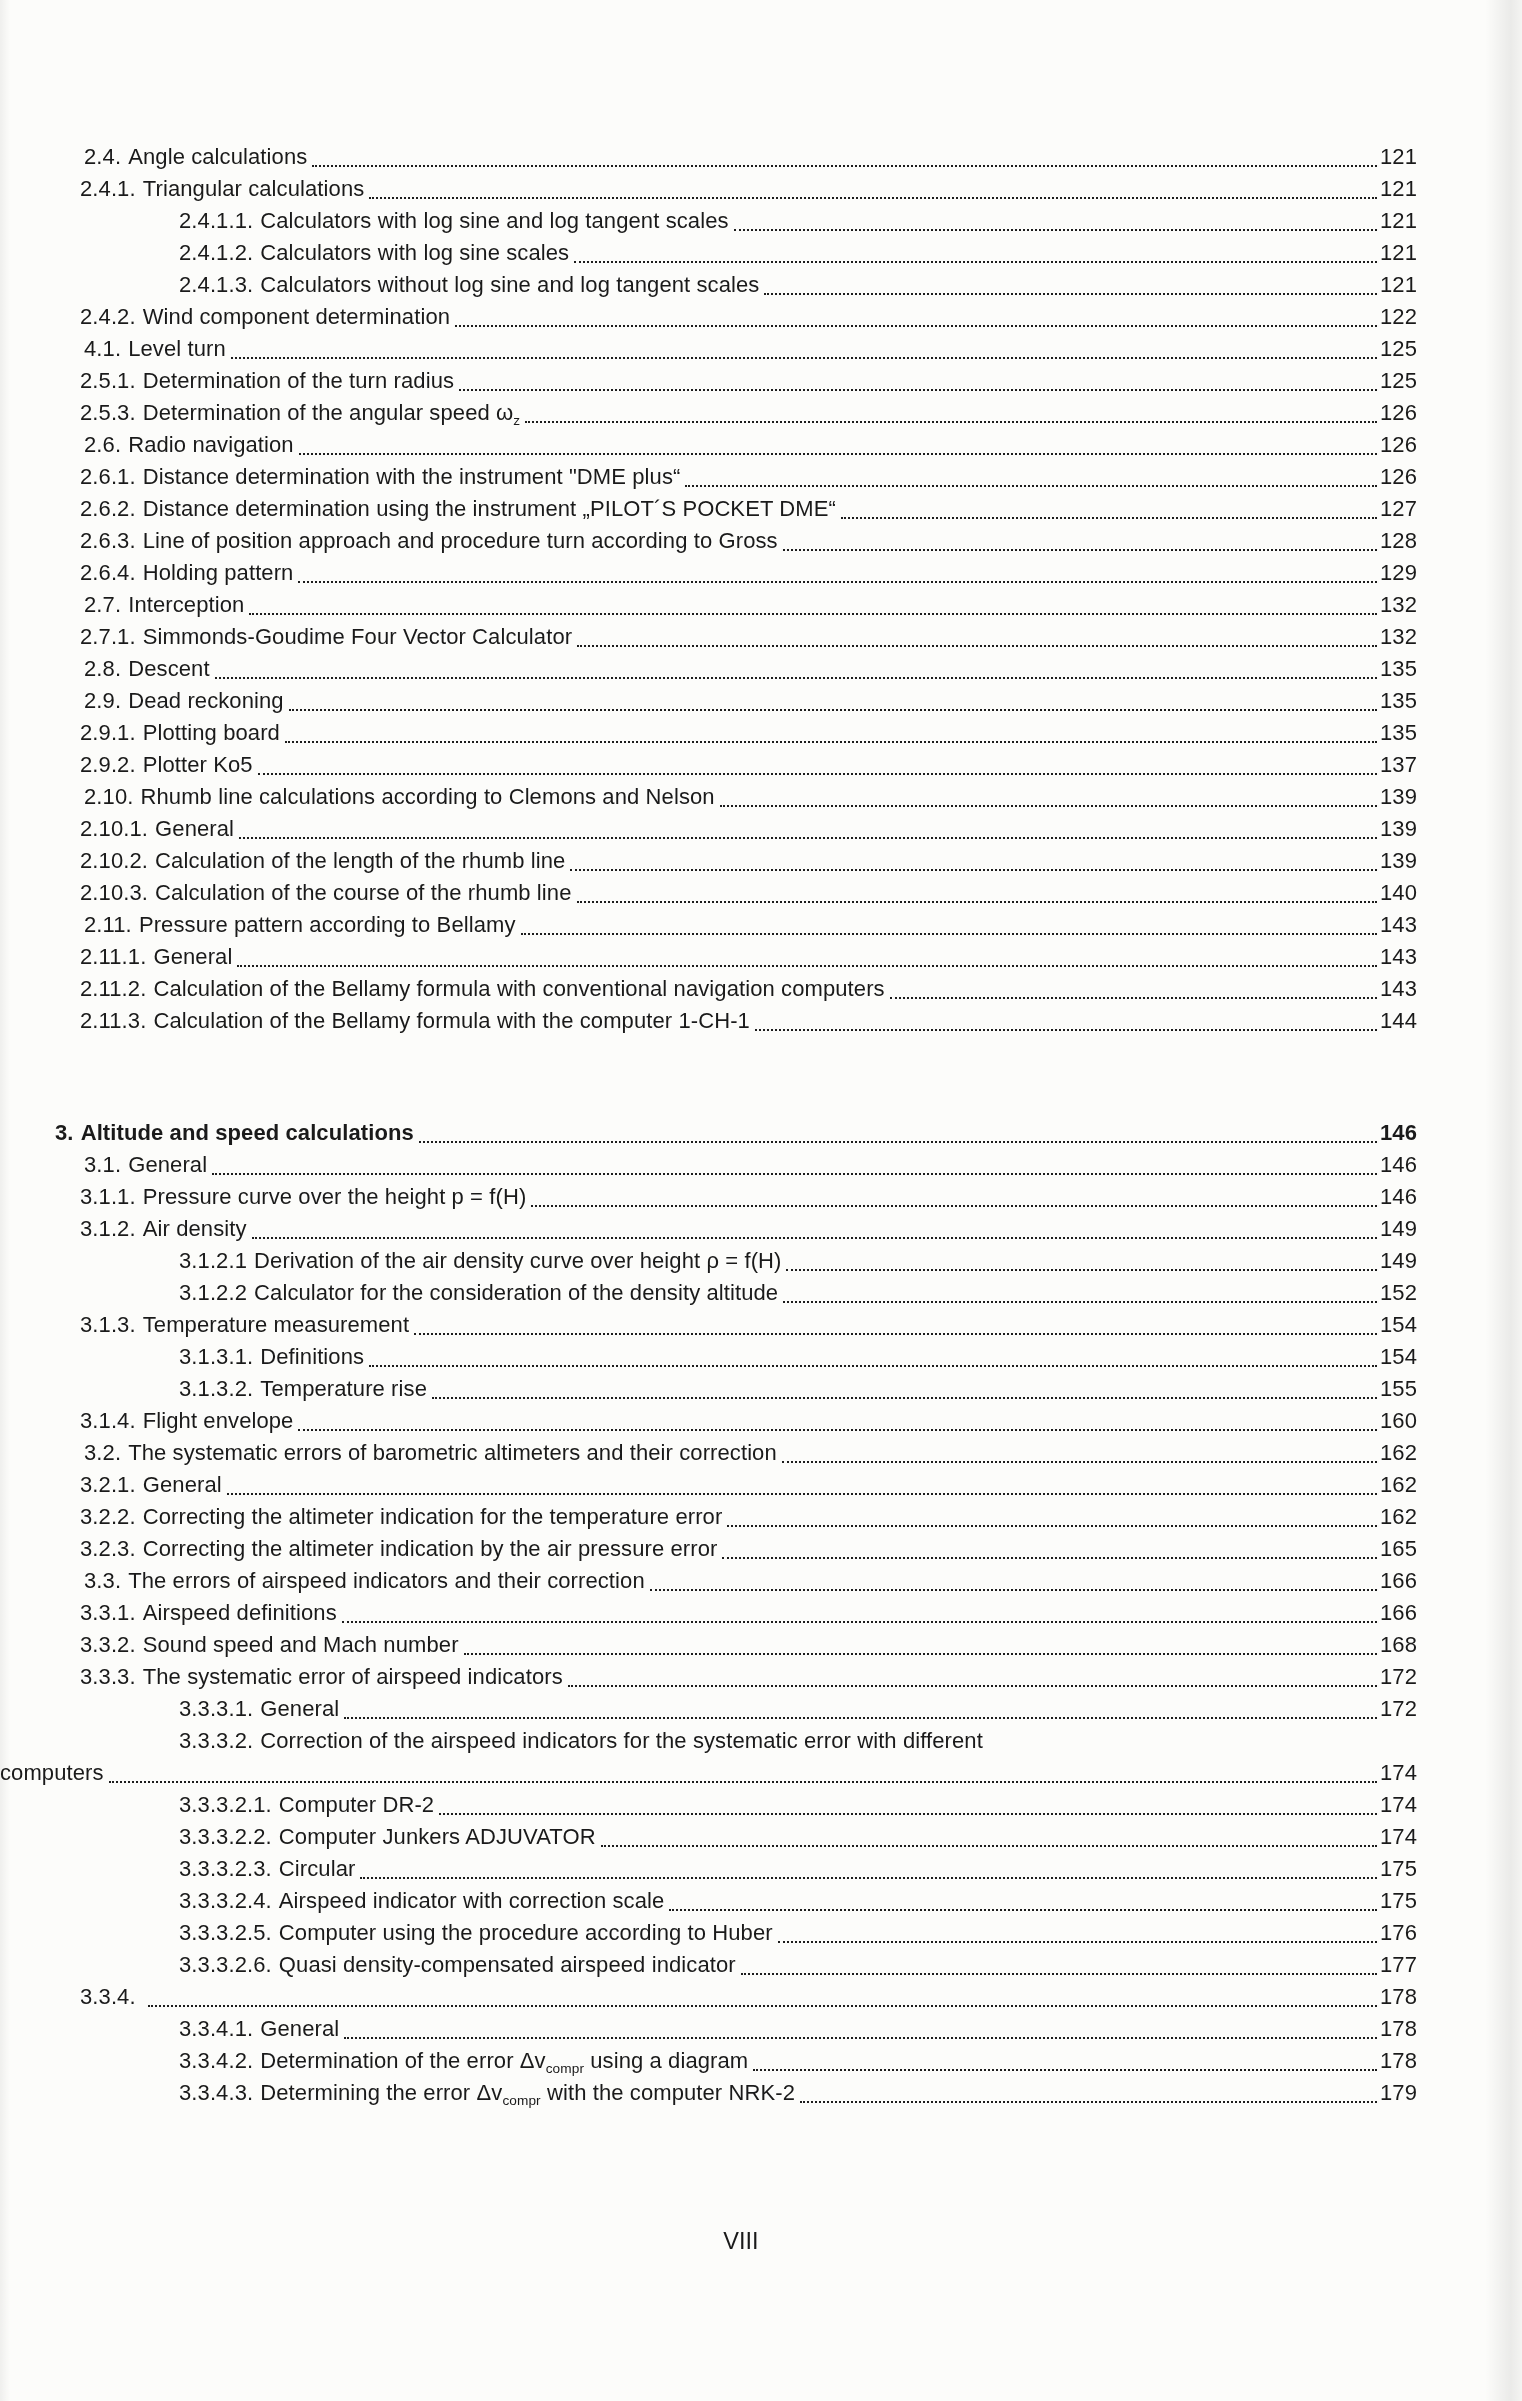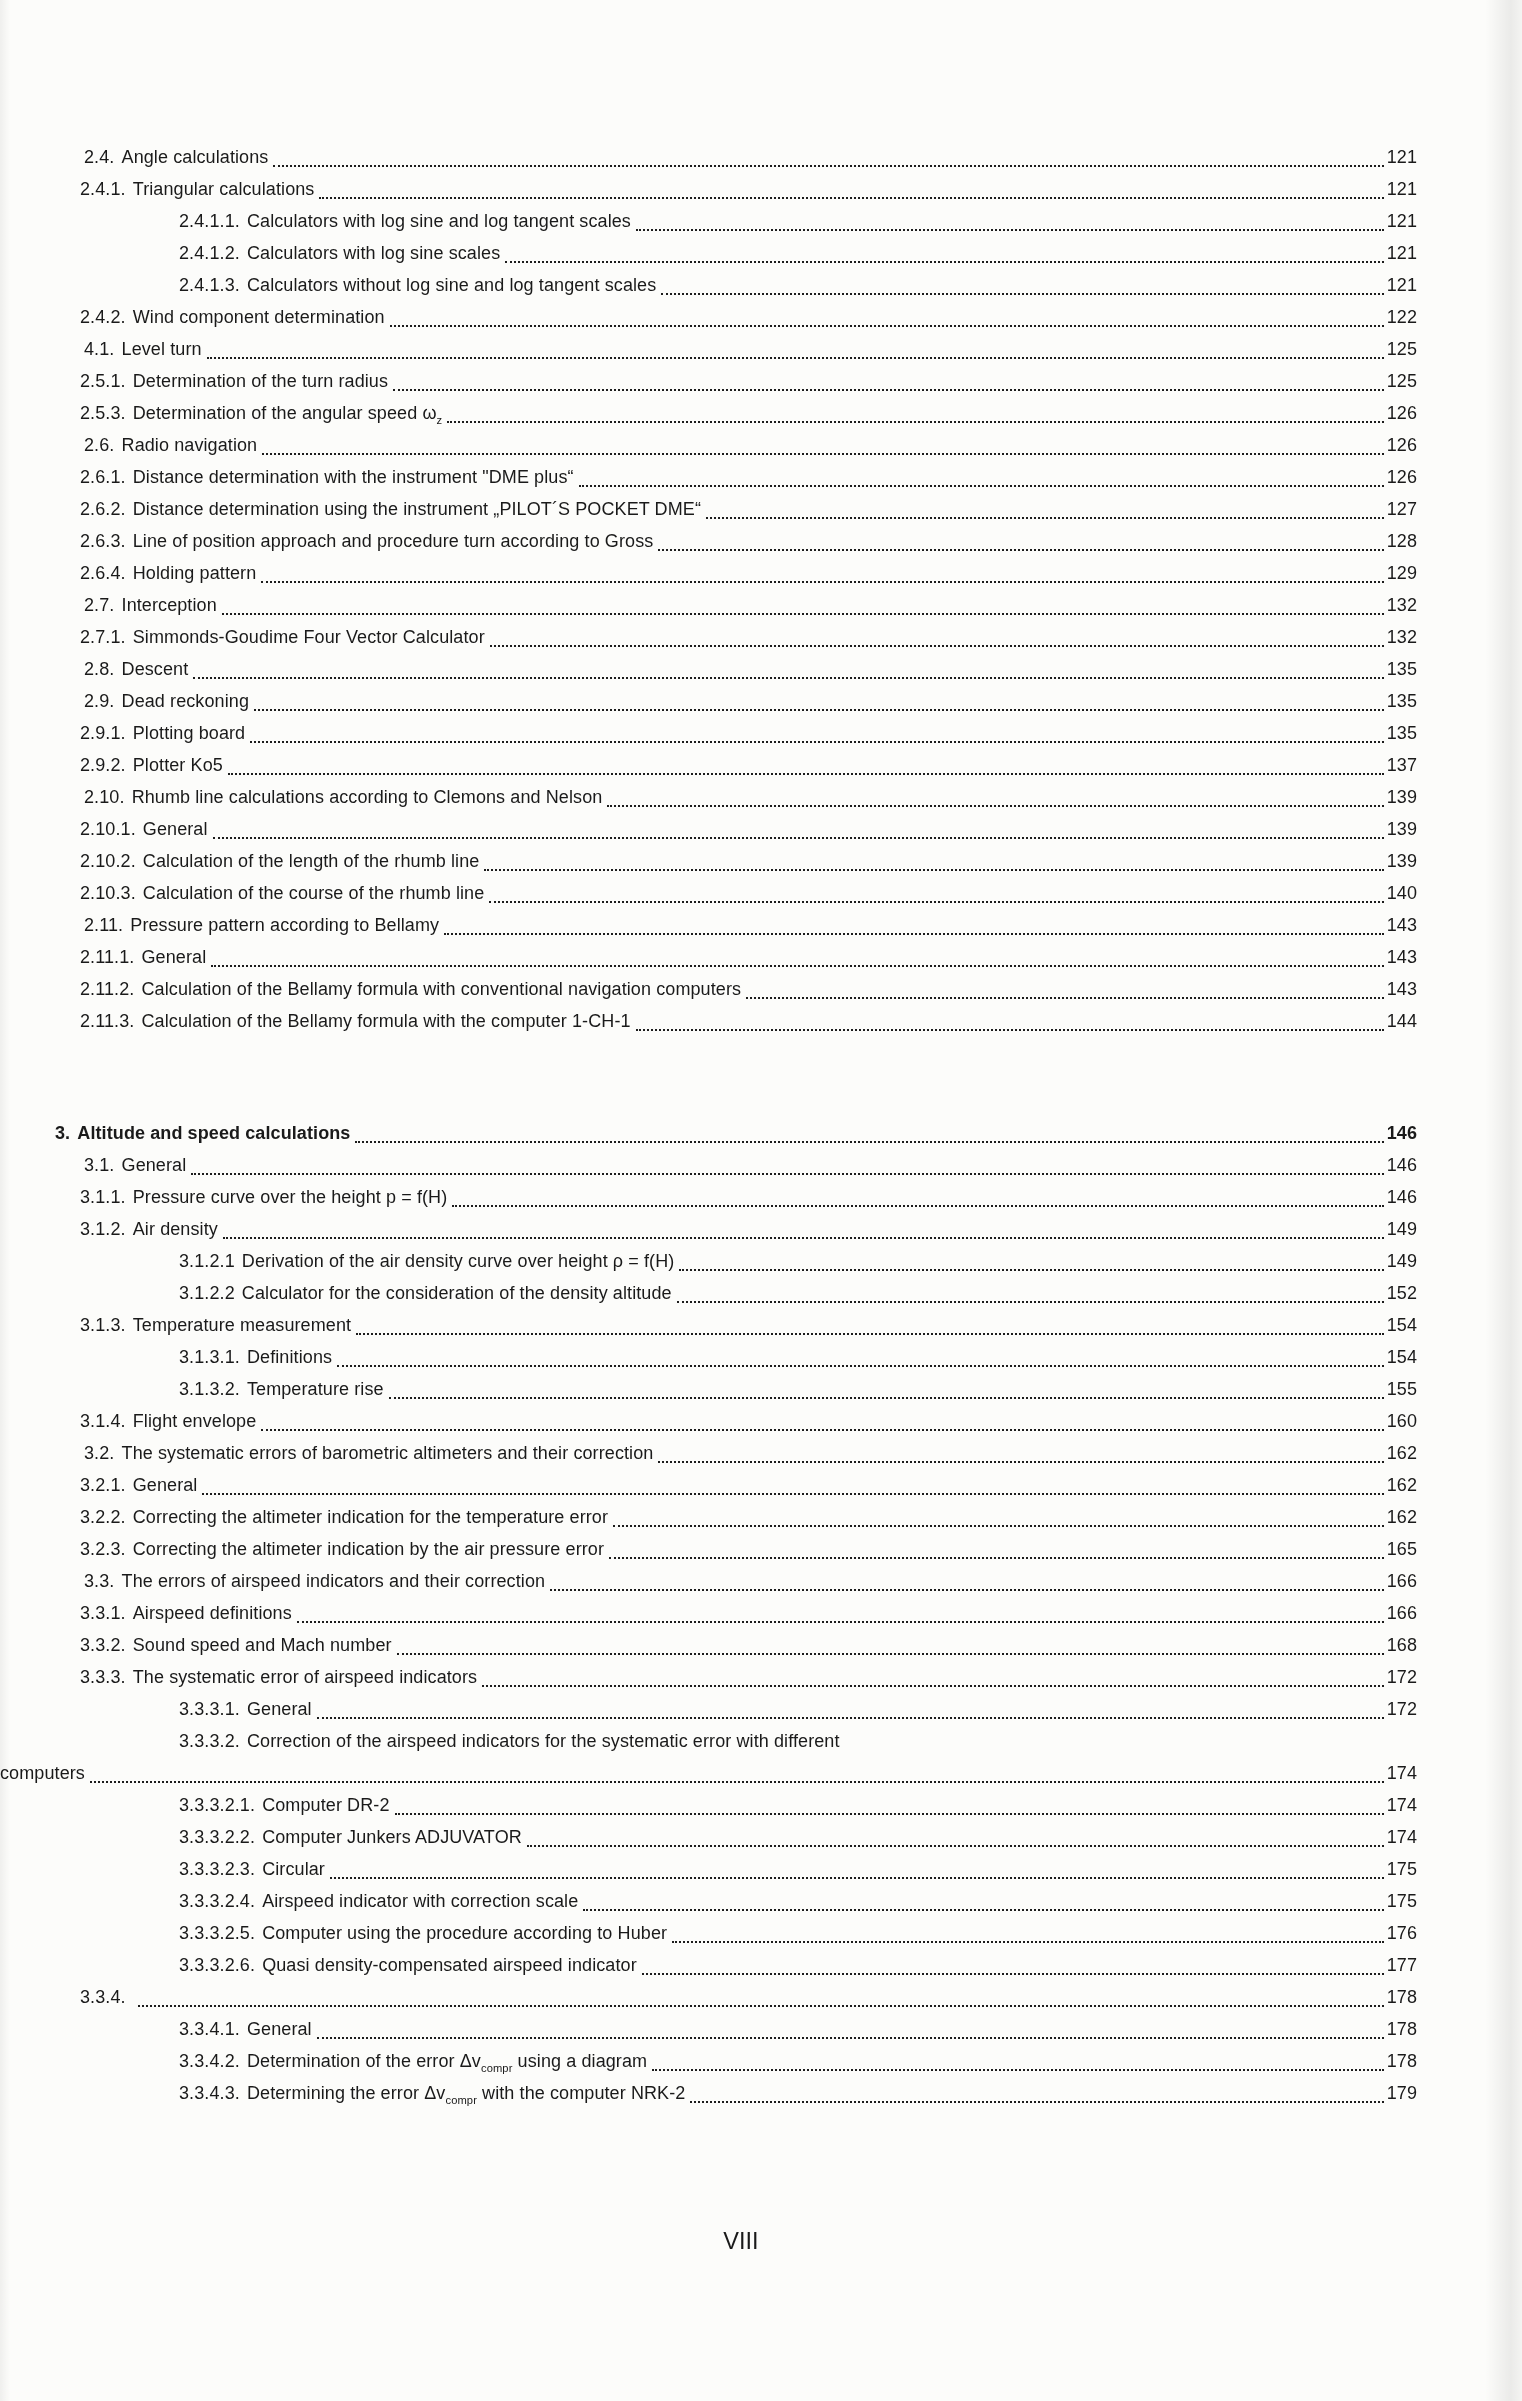--- a/index.html
+++ b/index.html
@@ -21,21 +21,21 @@
     background:linear-gradient(90deg, rgba(0,0,0,0) 0%, rgba(0,0,0,0.07) 70%, rgba(0,0,0,0.03) 100%);
     pointer-events:none;
   }
   .page::after {
     content:""; position:absolute; top:0; left:0; width:10px; height:100%;
     background:linear-gradient(90deg, rgba(0,0,0,0.05), rgba(0,0,0,0));
     pointer-events:none;
   }
   .toc {
     position:absolute; top:141px; left:0; right:0;
-    font-size:18px; line-height:32px;
+    font-size:22px; line-height:32px;
     letter-spacing:0.1px;
   }
   .row {
     display:flex; align-items:flex-end;
     height:32px;
     padding-right:105px;
     white-space:nowrap;
   }
   .row.lvl0 { padding-left:55px; font-weight:700; }
   .row.lvl1 { padding-left:84px; }

